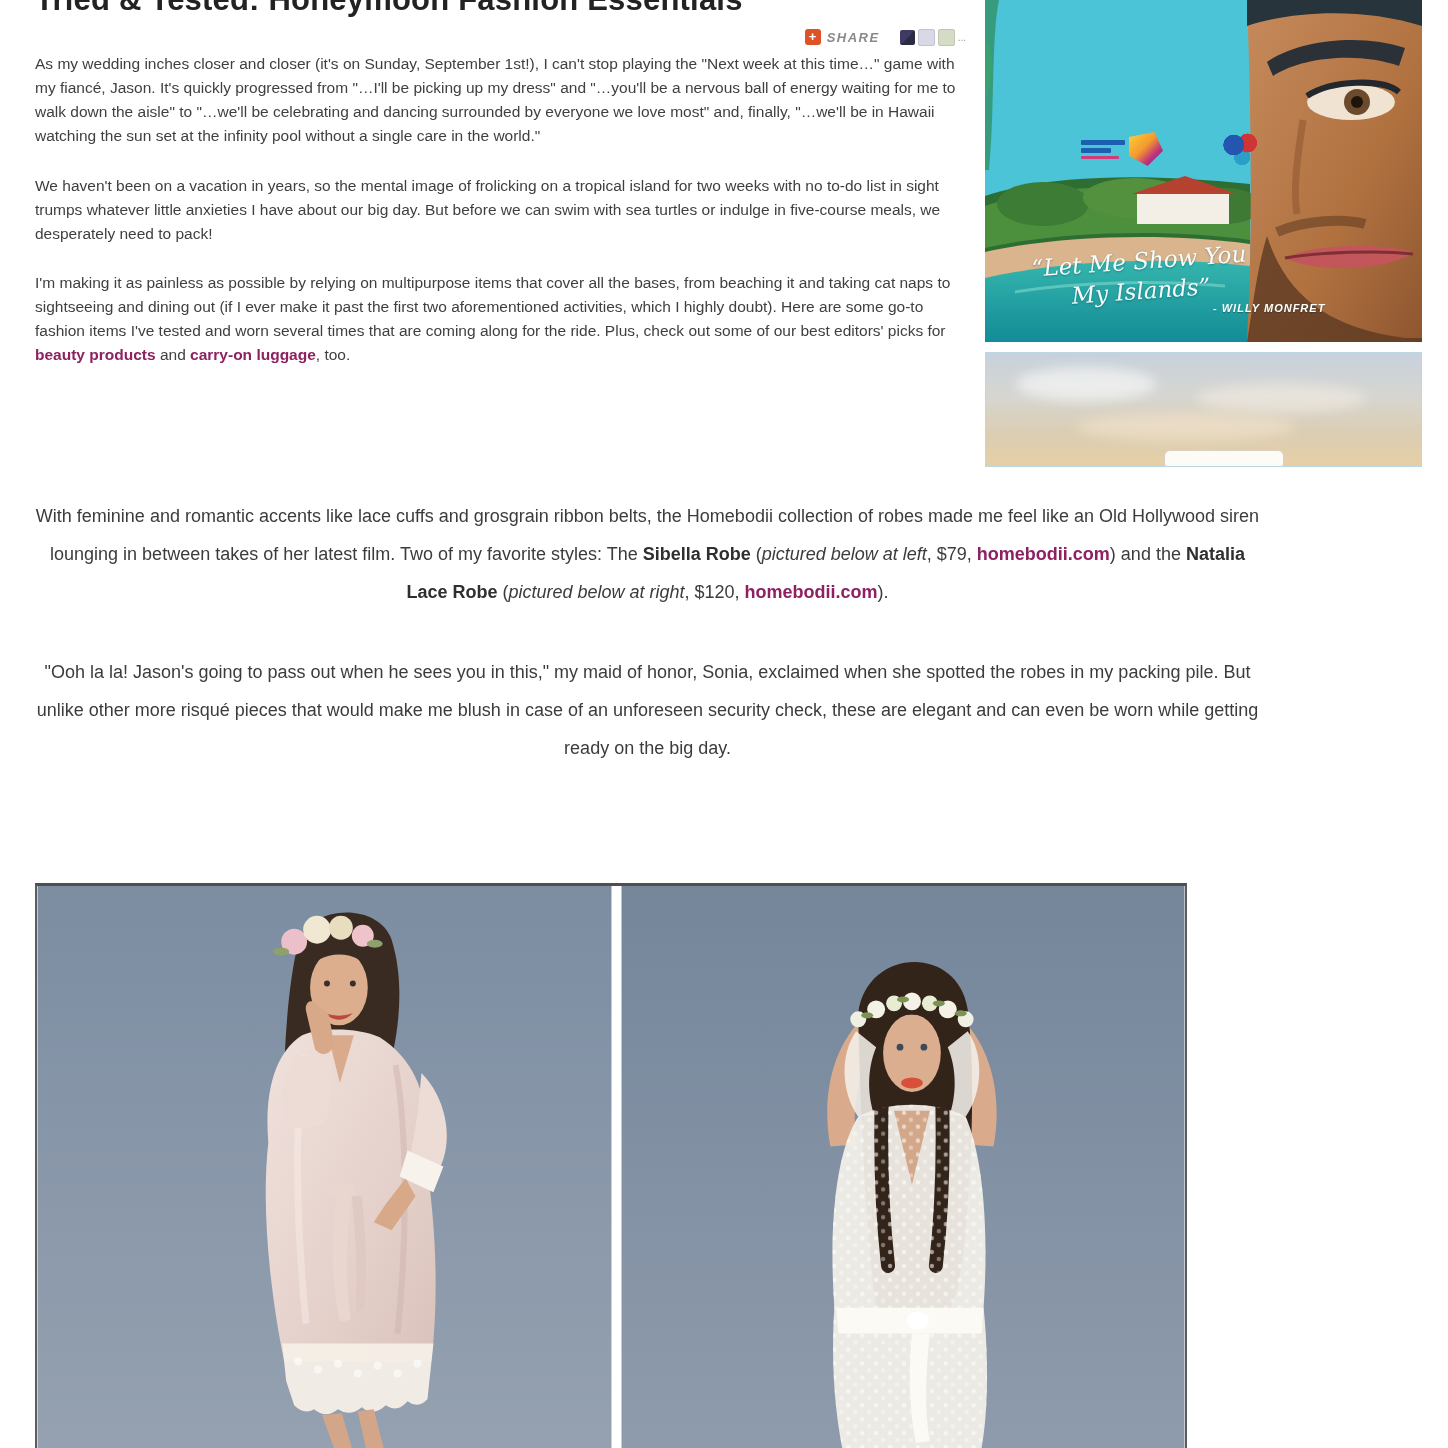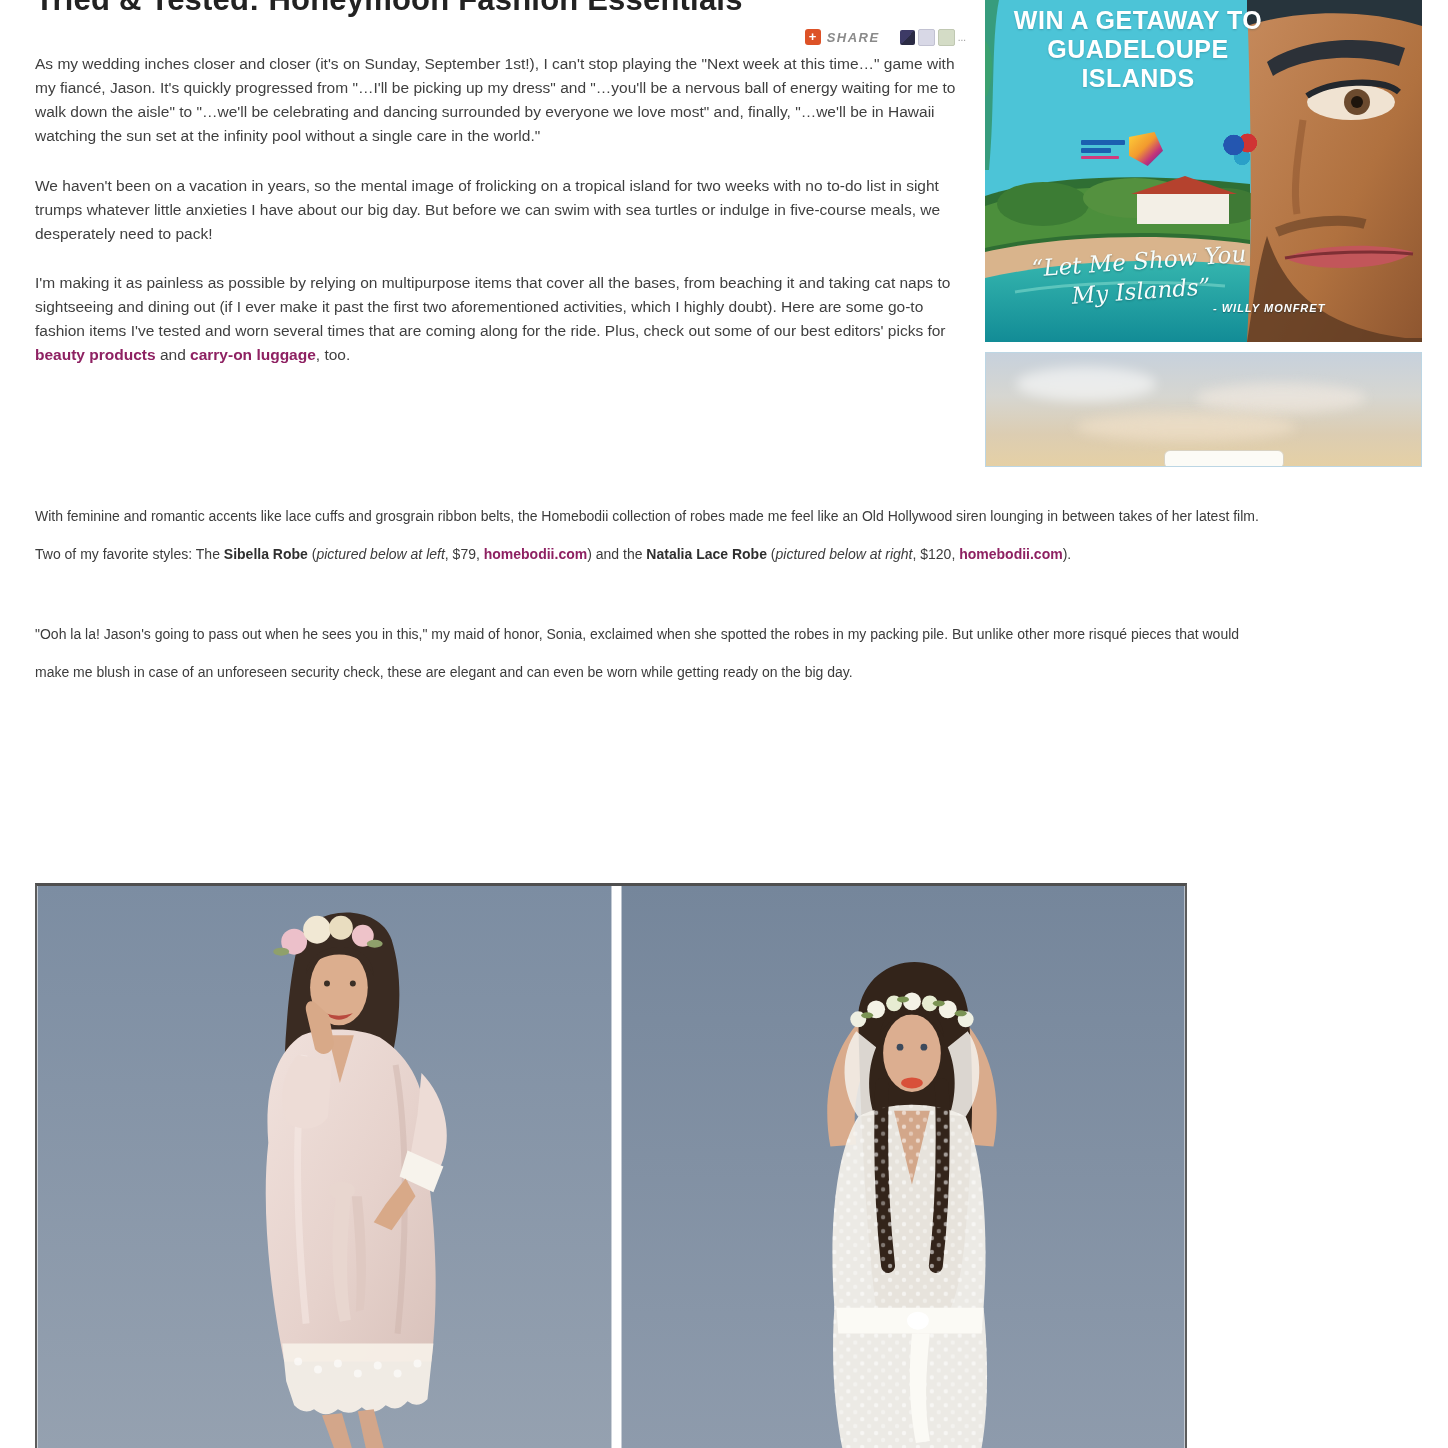--- a/index.html
+++ b/index.html
@@ -28,21 +28,21 @@
   .p2{margin-top:26px !important;}
   .p3{margin-top:25px !important;}
 
   .lnk{color:#8e2162;font-weight:bold;text-decoration:none;cursor:pointer;}
   .b{font-weight:bold;color:#2f2f2f;}
   .i{font-style:italic;}
 
   
   .robe-section{position:absolute;left:35px;top:497px;width:1225px;color:#3c3c3c;}
   .robe-section h2{margin:0 0 10px 0;font-size:23px;font-weight:bold;color:#333;}
-  .robe-section p{margin:0;font-size:14px;line-height:38px;}
+  .robe-section p{margin:0;font-size:18px;line-height:38px;text-align:center;}
   .rp2{margin-top:42px !important;}
 
   
   .sidebar{position:absolute;left:985px;top:0;width:437px;}
   .ad1{position:relative;width:437px;height:342px;overflow:hidden;cursor:pointer;background:#4cc4d7;}
   .ad1 svg{position:absolute;left:0;top:0;}
   .ad1-headline{position:absolute;left:8px;top:6px;width:290px;text-align:center;color:#ffffff;
                 font-weight:bold;font-size:25px;line-height:29px;letter-spacing:.5px;
                 text-shadow:0 1px 2px rgba(0,60,70,.25);}
   .ad1-subhead{position:absolute;left:18px;top:78px;width:270px;text-align:center;color:#1d8ca6;
@@ -152,24 +152,20 @@
         <ellipse cx="366" cy="102" rx="44" ry="18" fill="#f0e3d2"></ellipse>
         <circle cx="372" cy="102" r="13" fill="#6b4a2e"></circle>
         <circle cx="372" cy="102" r="6" fill="#1d140c"></circle>
         <path d="M322,96 C346,80 398,78 414,92" stroke="#23282e" stroke-width="6" fill="none"></path>
         <path d="M318,120 C312,160 308,190 312,214" stroke="#8e5630" stroke-width="7" fill="none" opacity=".55"></path>
         <path d="M300,258 C330,244 392,242 428,252 C408,270 330,274 300,258 Z" fill="#c2565a"></path>
         <path d="M300,258 C334,252 396,250 428,254" stroke="#7e2f34" stroke-width="3" fill="none"></path>
         <path d="M282,236 C300,292 340,328 420,338 L437,338 L437,342 L262,342 C268,306 272,268 282,236 Z" fill="#5d3a22" opacity=".8"></path>
         <path d="M292,232 C320,220 360,218 380,224" stroke="#54331d" stroke-width="10" fill="none" opacity=".5"></path>
       </svg>
-      <div class="ad1-headline">
-        <div>WIN A GETAWAY TO</div>
-        <div>GUADELOUPE ISLANDS</div>
-      </div>
       <div class="logo-row">
         <div class="logo-a">
           <span class="bars">
               <span class="s1"></span>
               <span class="s2"></span>
               <span class="s3"></span>
             </span>
           <span class="bird"></span>
         </div>
         <div class="logo-b"></div>

